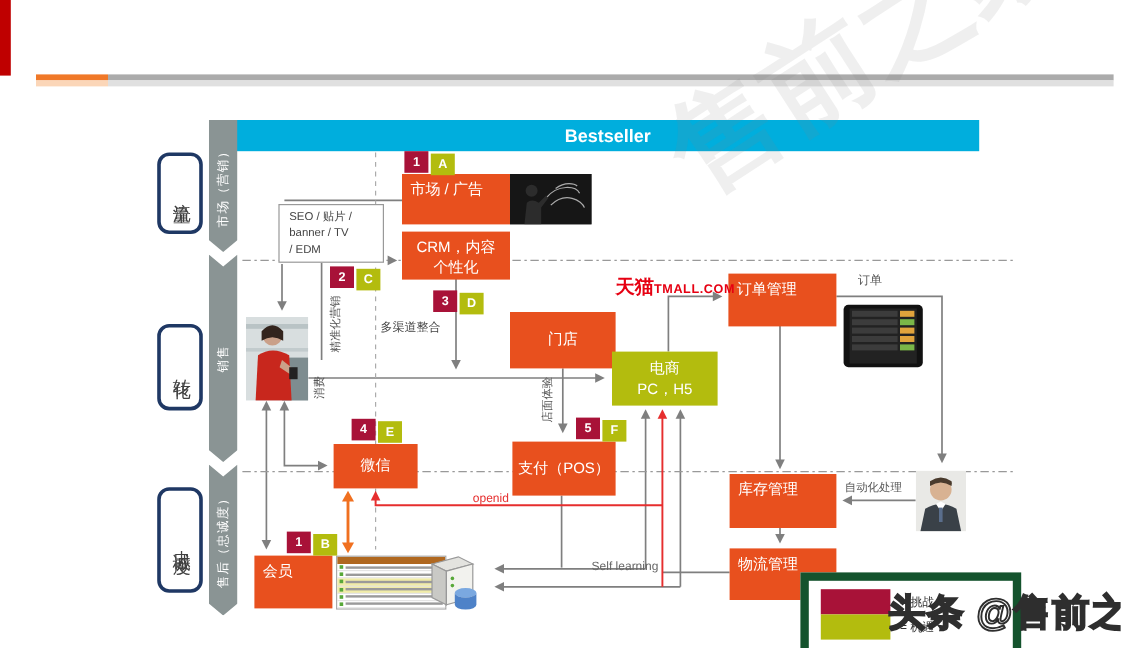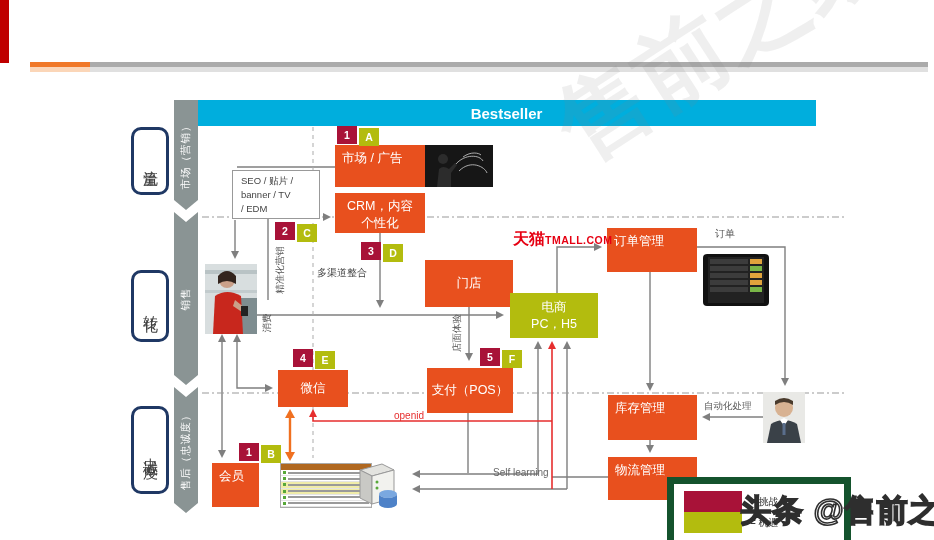--- a/index.html
+++ b/index.html
@@ -171,21 +171,21 @@
   <div class="abs node center" style="left:425px;top:260px;width:88px;height:47px;">门店</div>
   <div class="abs node yellow" style="left:510px;top:293px;width:88px;height:45px;">
     <span>电商</span>
     <span>PC，H5</span>
   </div>
   <div class="abs node center" style="left:427px;top:368px;width:86px;height:45px;">支付（POS）</div>
   <div class="abs node center" style="left:278px;top:370px;width:70px;height:37px;">微信</div>
   <div class="abs node lefttop" style="left:607px;top:228px;width:90px;height:44px;">订单管理</div>
   <div class="abs node lefttop" style="left:608px;top:395px;width:89px;height:45px;">库存管理</div>
   <div class="abs node lefttop" style="left:608px;top:457px;width:89px;height:43px;">物流管理</div>
-  <div class="abs node lefttop" style="left:212px;top:463px;width:47px;height:44px;">会员</div>
+  <div class="abs node lefttop" style="left:212px;top:463px;width:65px;height:44px;">会员</div>
 
   <div class="abs" id="seo-box" style="left:232px;top:170px;width:70px;">SEO / 贴片 /
 banner / TV
 / EDM</div>
   <div class="abs lbl" style="left:317px;top:266px;color:#444;font-size:10px;">多渠道整合</div>
   <div class="abs lbl rot" style="left:280px;top:270px;">精准化营销</div>
   <div class="abs lbl rot" style="left:267px;top:323px;">消费</div>
   <div class="abs lbl rot" style="left:457px;top:333px;">店面体验</div>
   <div class="abs" id="openid" style="left:394px;top:410px;">openid</div>
   <div class="abs lbl" style="left:477px;top:467px;font-size:10px;color:#666;margin-left:16px;">Self learning</div>

